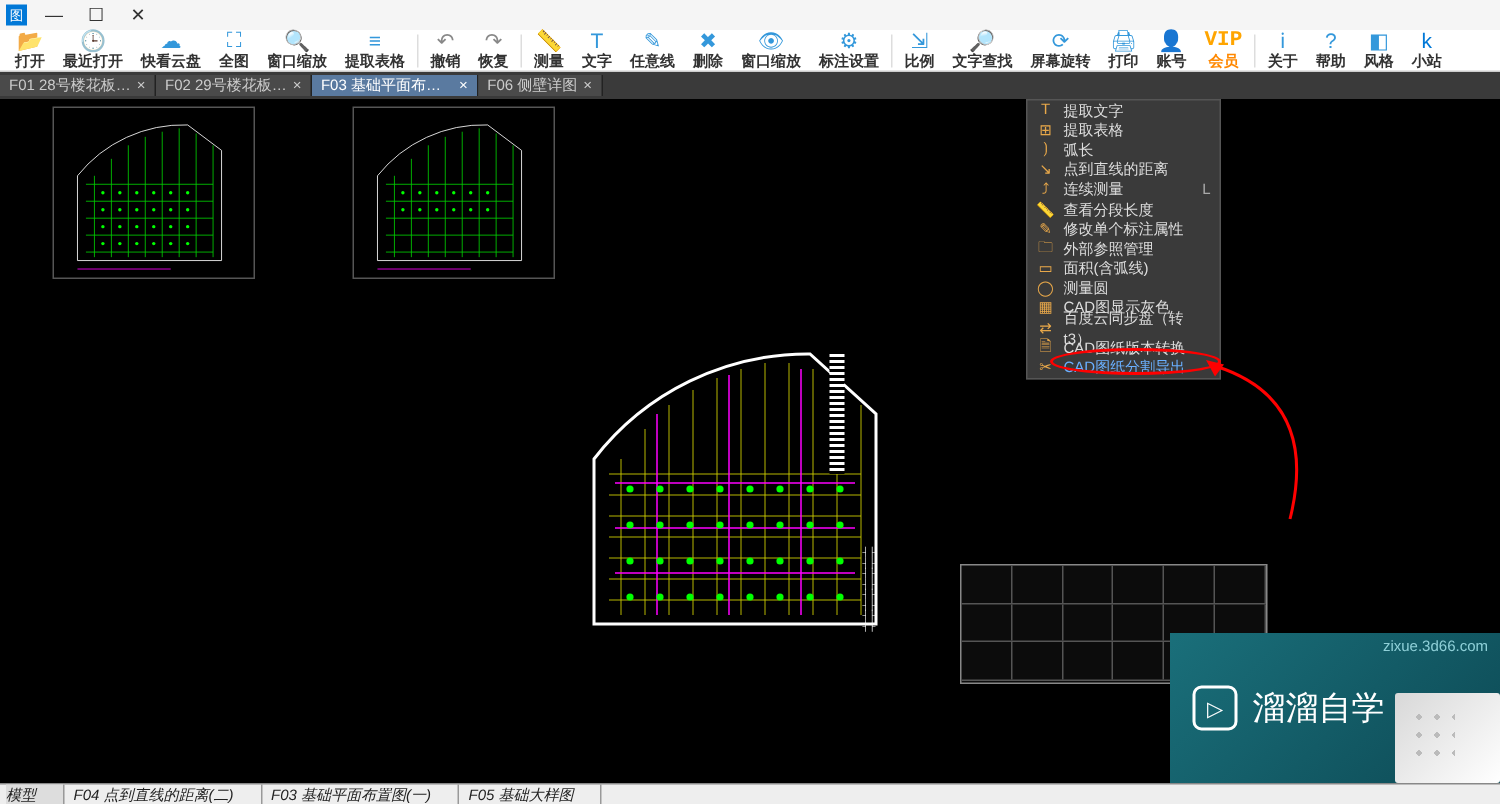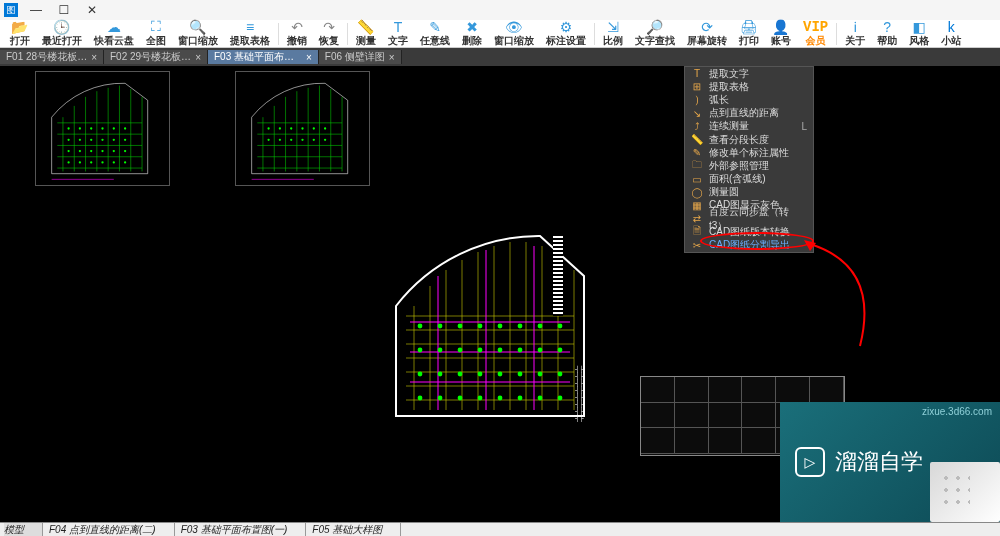--- a/index.html
+++ b/index.html
@@ -55,21 +55,21 @@
     .dropdown .mshort { color: #aaa; }
     .dropdown .mitem.highlight .mtext { color: #6ab0ff; }
     
     
     .red-circle { position: absolute; left: 700px; top: 166px; width: 114px; height: 18px; border: 2px solid #f00; border-radius: 50%; z-index: 20; }
     .red-arrow { position: absolute; z-index: 20; pointer-events: none; }
     
     .scroll-dots { position: absolute; right: 122px; bottom: 36px; display: flex; gap: 8px; }
     .scroll-dots .dot { width: 14px; height: 14px; border-radius: 50%; background: #444; }
     
-    .watermark { position: absolute; right: 0; bottom: 0; width: 220px; height: 120px; background: linear-gradient(135deg, #1a6f7a, #0d4a55); display:flex; align-items:center; justify-content:flex-start; padding-left: 15px; gap: 10px; }
+    .watermark { position: absolute; right: 0; bottom: 0; width: 220px; height: 100px; background: linear-gradient(135deg, #1a6f7a, #0d4a55); display:flex; align-items:center; justify-content:flex-start; padding-left: 15px; gap: 10px; }
     .watermark .play { width: 30px; height: 30px; border: 2px solid #fff; border-radius: 6px; display:flex; align-items:center; justify-content:center; color:#fff; font-size:14px; }
     .watermark .wtxt { color: #fff; font-size: 22px; font-weight: 500; text-align: center; }
     .watermark .wurl { position:absolute; right:8px; top:4px; color:#8fd0d8; font-size:10px; }
     
     .avatar-img { position:absolute; right:0; bottom:0; width:70px; height:60px; z-index:30; background: linear-gradient(135deg, #d8d8d8, #fff); border-radius: 2px; overflow:hidden; }
     .avatar-img::after{content:""; position:absolute; left:10px; top:10px; width:30px; height:40px; background: radial-gradient(#bbb 20%, transparent 21%), radial-gradient(#ccc 20%, transparent 21%); background-size: 12px 12px;}
     
     .btab { height: 14px; background: #eee; font-size: 10px; display: flex; align-items:center; padding: 0 4px; gap:6px; color:#222; border-top: 1px solid #888;}
     .btab .bt { border-right: 1px solid #999; padding-right:18px;font-style:italic; }
     .fan .grid { stroke:#00cc00; stroke-width:0.5; }

